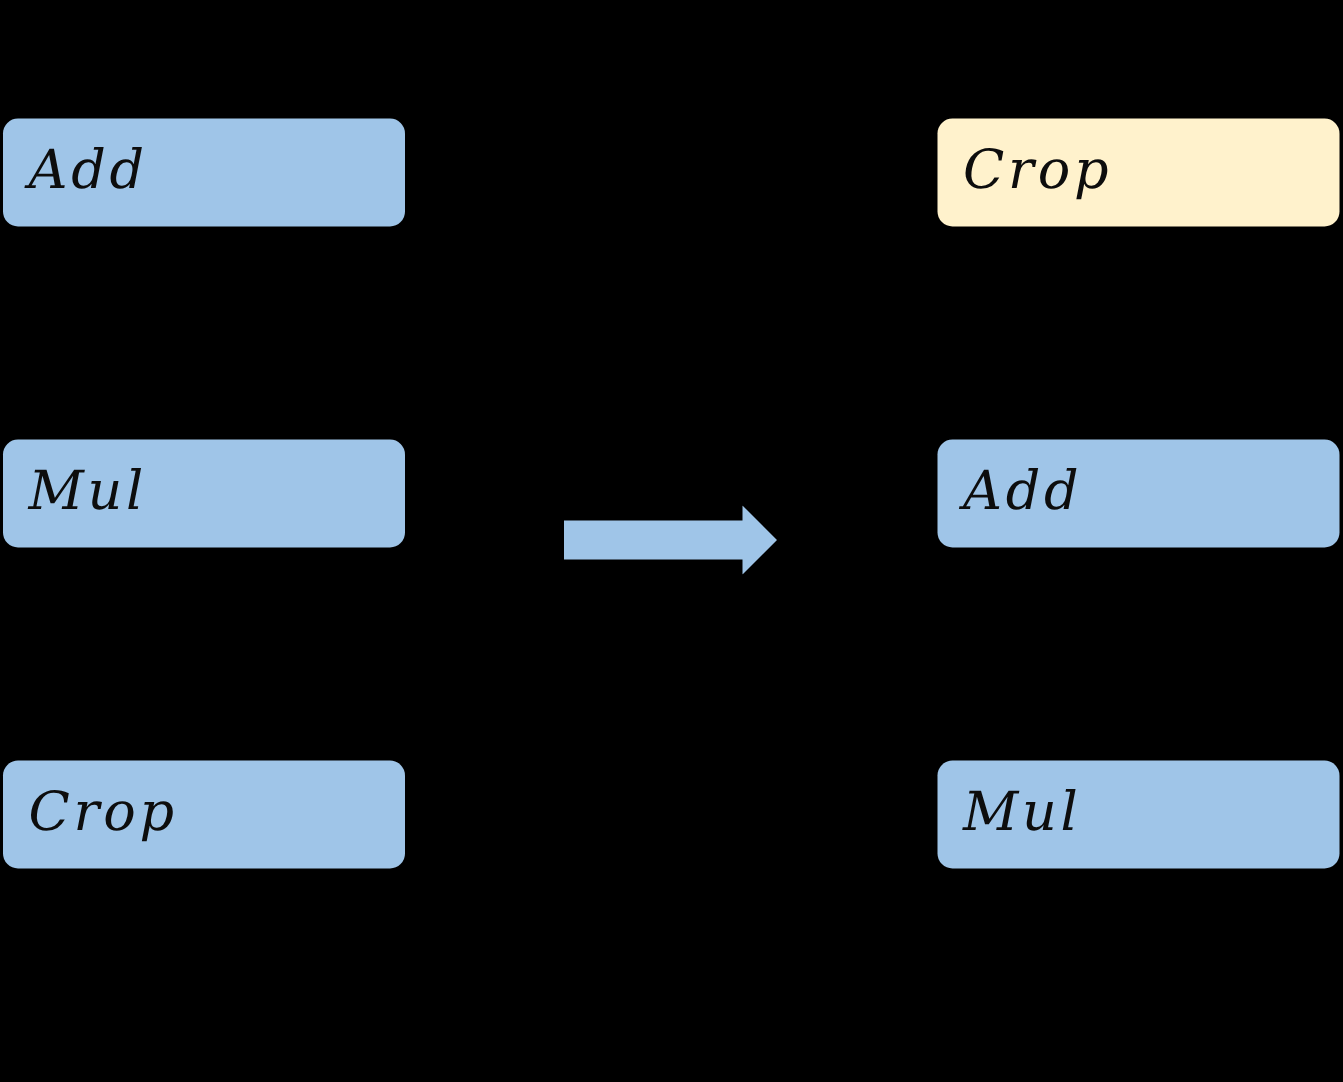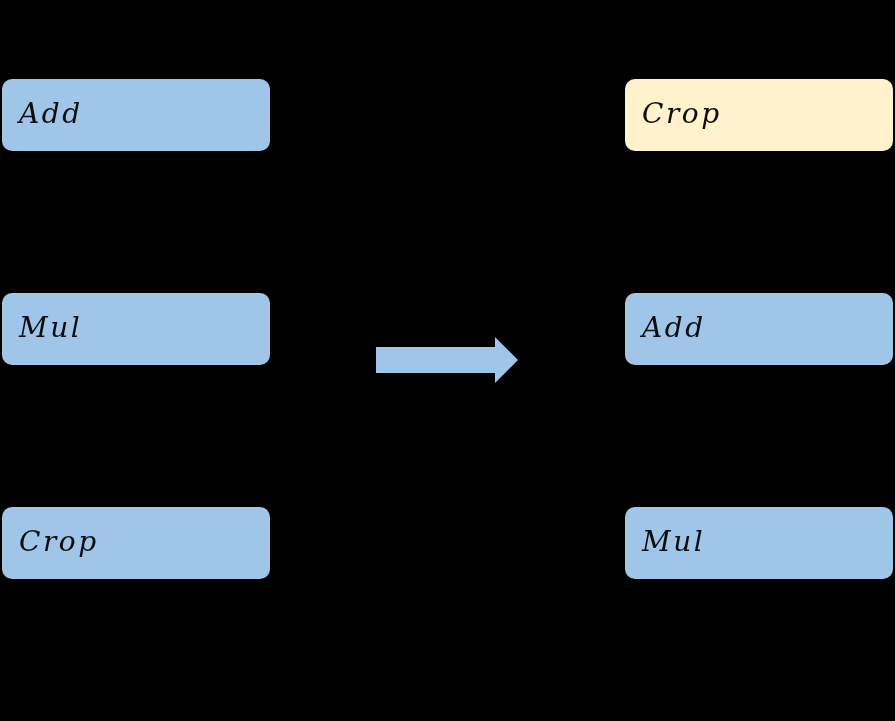--- a/index.html
+++ b/index.html
@@ -27,21 +27,21 @@
   }
   .node.blue{background:var(--node-blue);}
   .node.yellow{background:var(--node-yellow);}
   .col-l{left:2px;}
   .col-r{left:625px;}
   .row-1{top:79px;}
   .row-2{top:293px;}
   .row-3{top:507px;}
   .node-label{
     font-style:italic;
-    font-size:28px;
+    font-size:36px;
     letter-spacing:2.5px;
     color:var(--text);
     line-height:1;
     padding-bottom:2px;
   }
   .arrow-wrap{
     position:absolute;
     left:376px;top:337px;
     width:142px;height:46px;
   }

